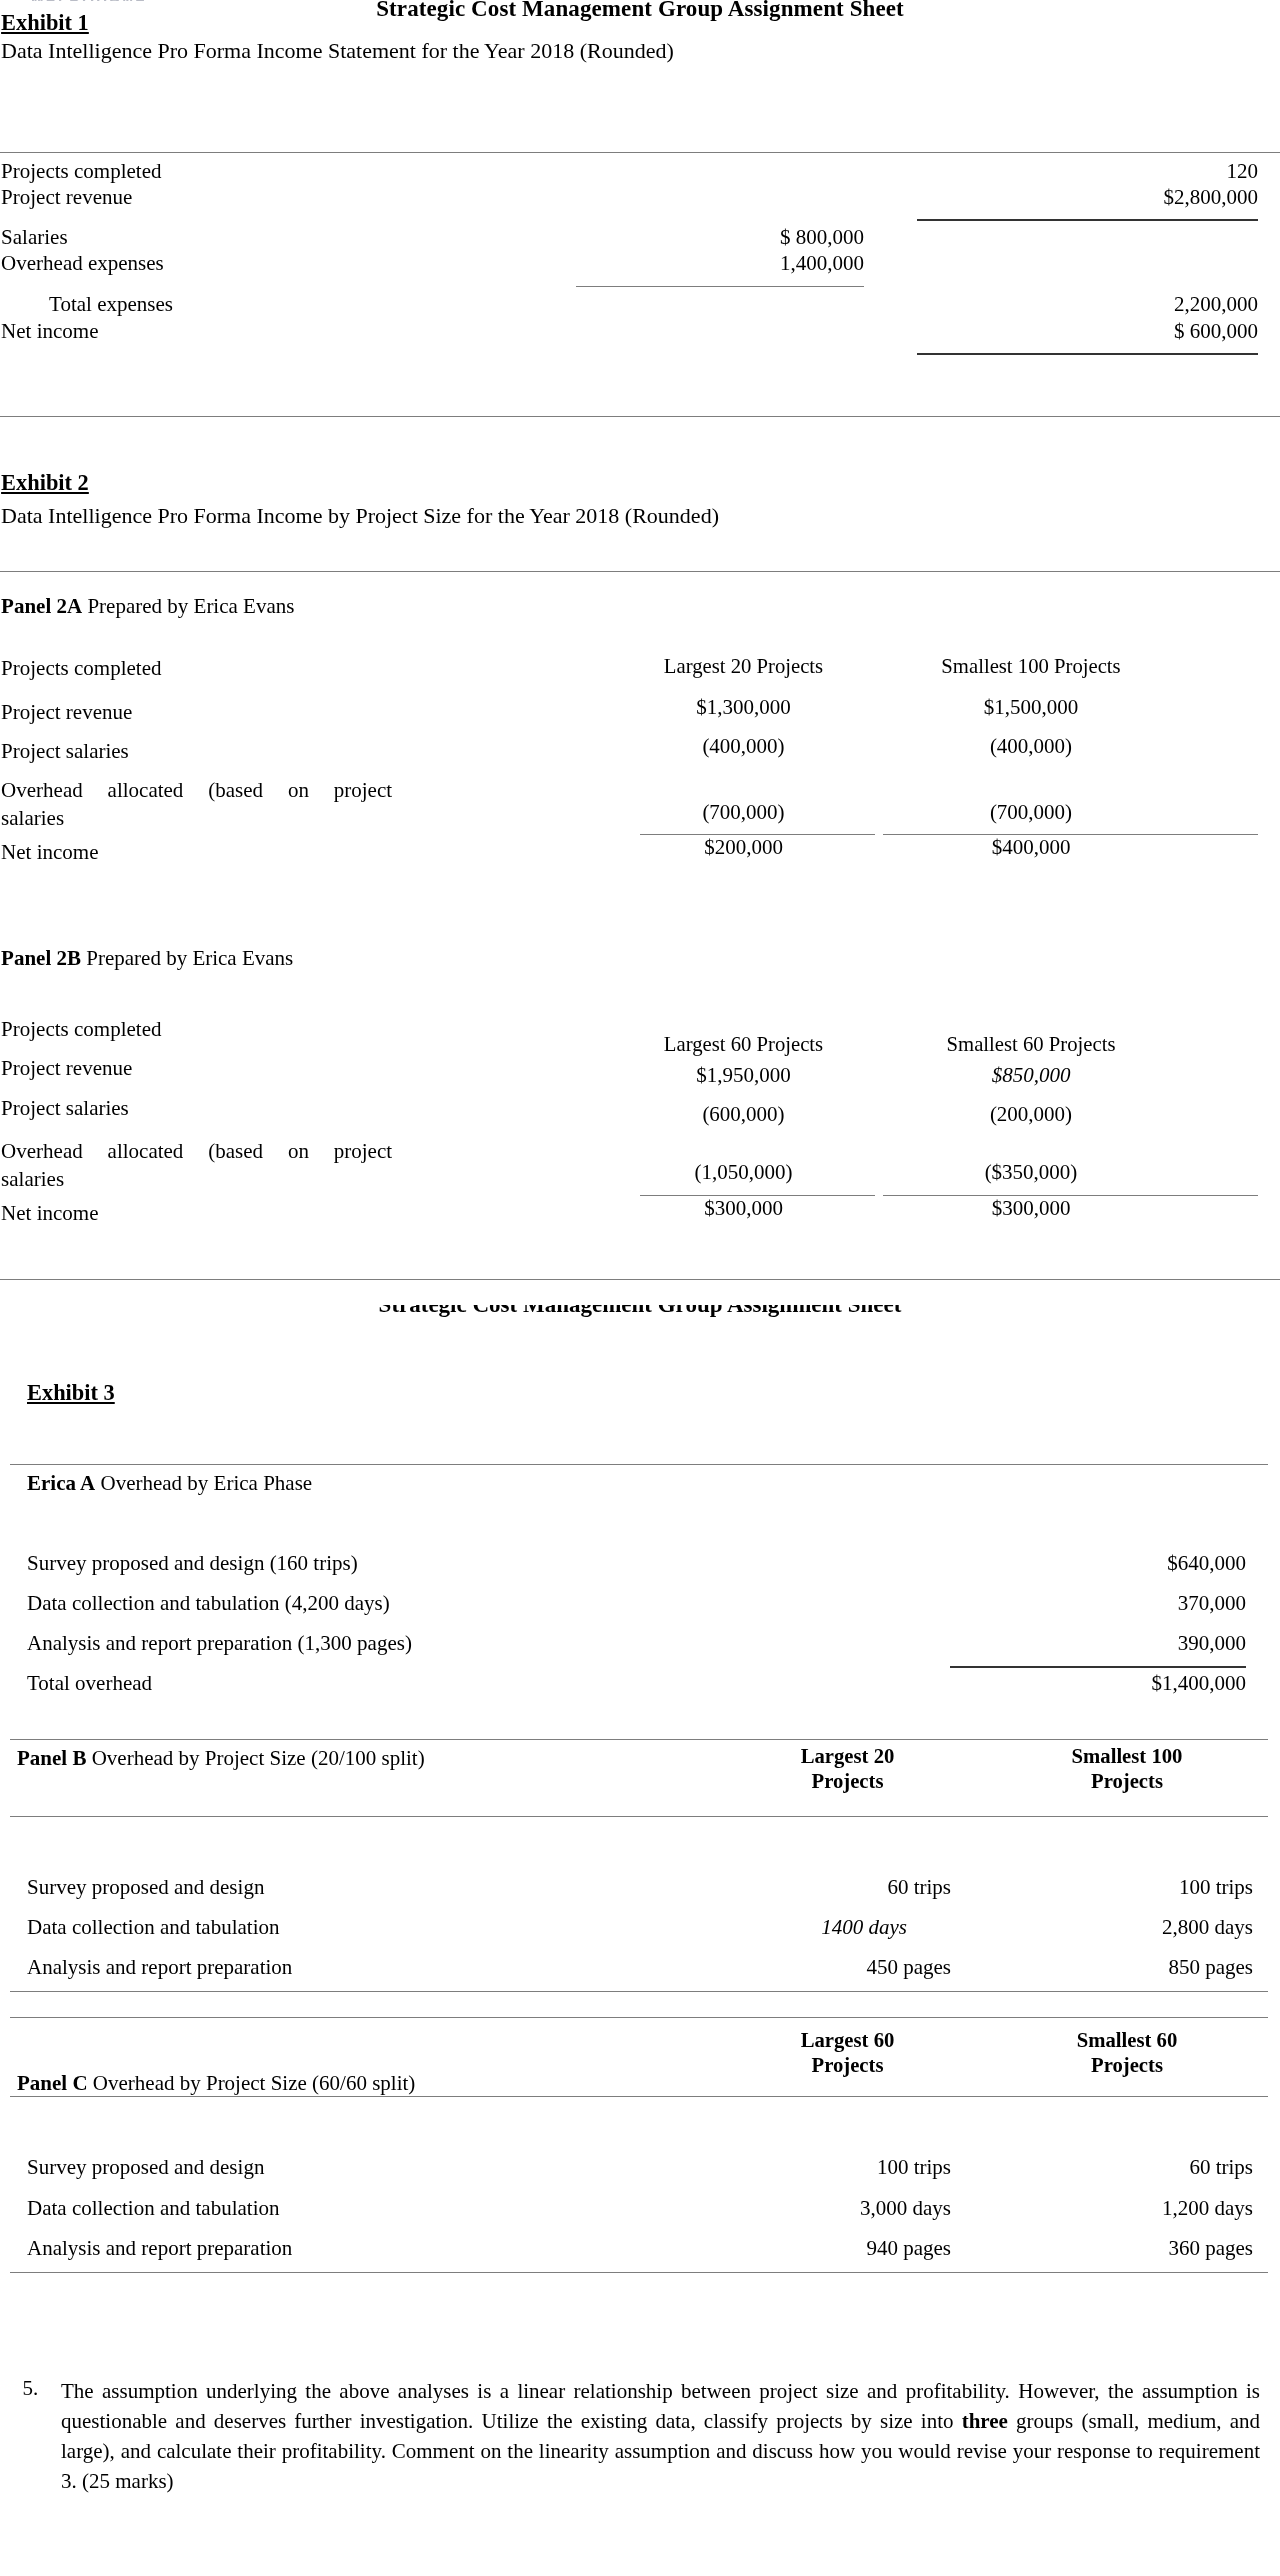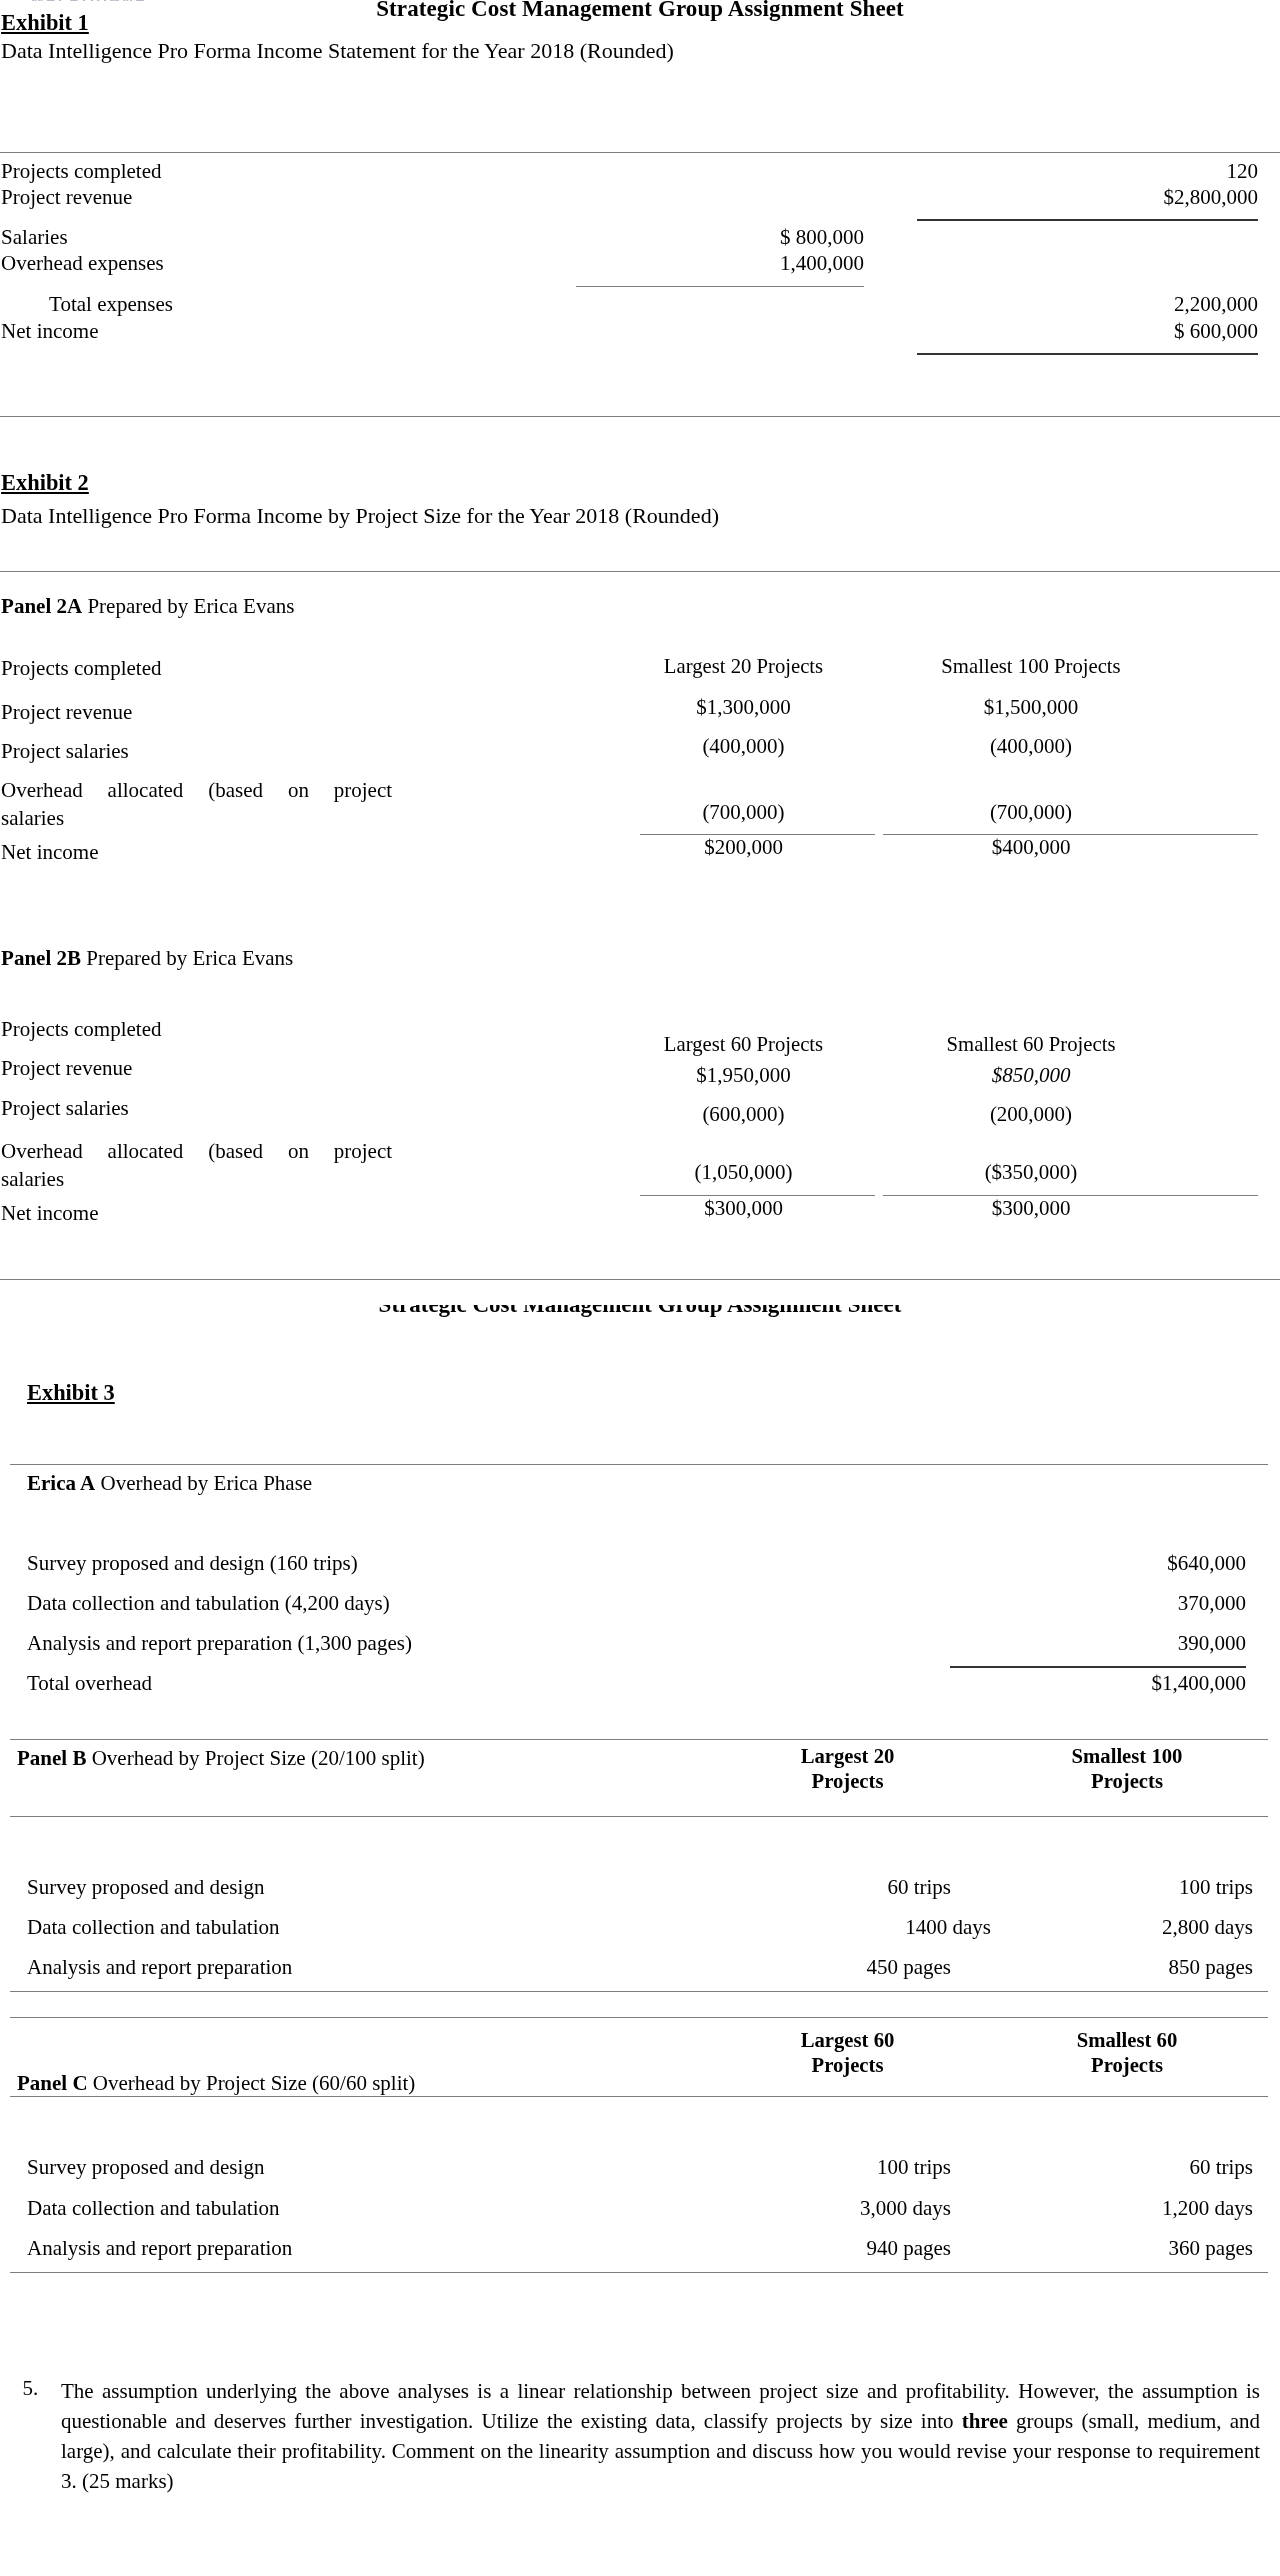--- a/index.html
+++ b/index.html
@@ -266,21 +266,21 @@
     <div>Smallest 100</div>
     <div>Projects</div>
   </div>
   <div class="abs rule" style="left:10px;top:1816px;width:1258px;"></div>
 
   <div class="abs cellrow" style="left:27px;top:1874px;">Survey proposed and design</div>
   <div class="abs cellrow right" style="left:744px;top:1874px;width:207px;">60 trips</div>
   <div class="abs cellrow right" style="left:1001px;top:1874px;width:252px;">100 trips</div>
 
   <div class="abs cellrow" style="left:27px;top:1914px;">Data collection and tabulation</div>
-  <div class="abs cellrow right" style="left:784px;top:1914px;width:207px;">1400 days</div>
+  <div class="abs cellrow right" style="left:700px;top:1914px;width:207px;font-style:italic;">1400 days</div>
   <div class="abs cellrow right" style="left:1001px;top:1914px;width:252px;">2,800 days</div>
 
   <div class="abs cellrow" style="left:27px;top:1954px;">Analysis and report preparation</div>
   <div class="abs cellrow right" style="left:744px;top:1954px;width:207px;">450 pages</div>
   <div class="abs cellrow right" style="left:1001px;top:1954px;width:252px;">850 pages</div>
 
   <div class="abs rule" style="left:10px;top:1991px;width:1258px;"></div>
 
   <div class="abs rule" style="left:10px;top:2017px;width:1258px;"></div>
   <div class="abs hdr-b center" style="left:744px;top:2028px;width:207px;">

